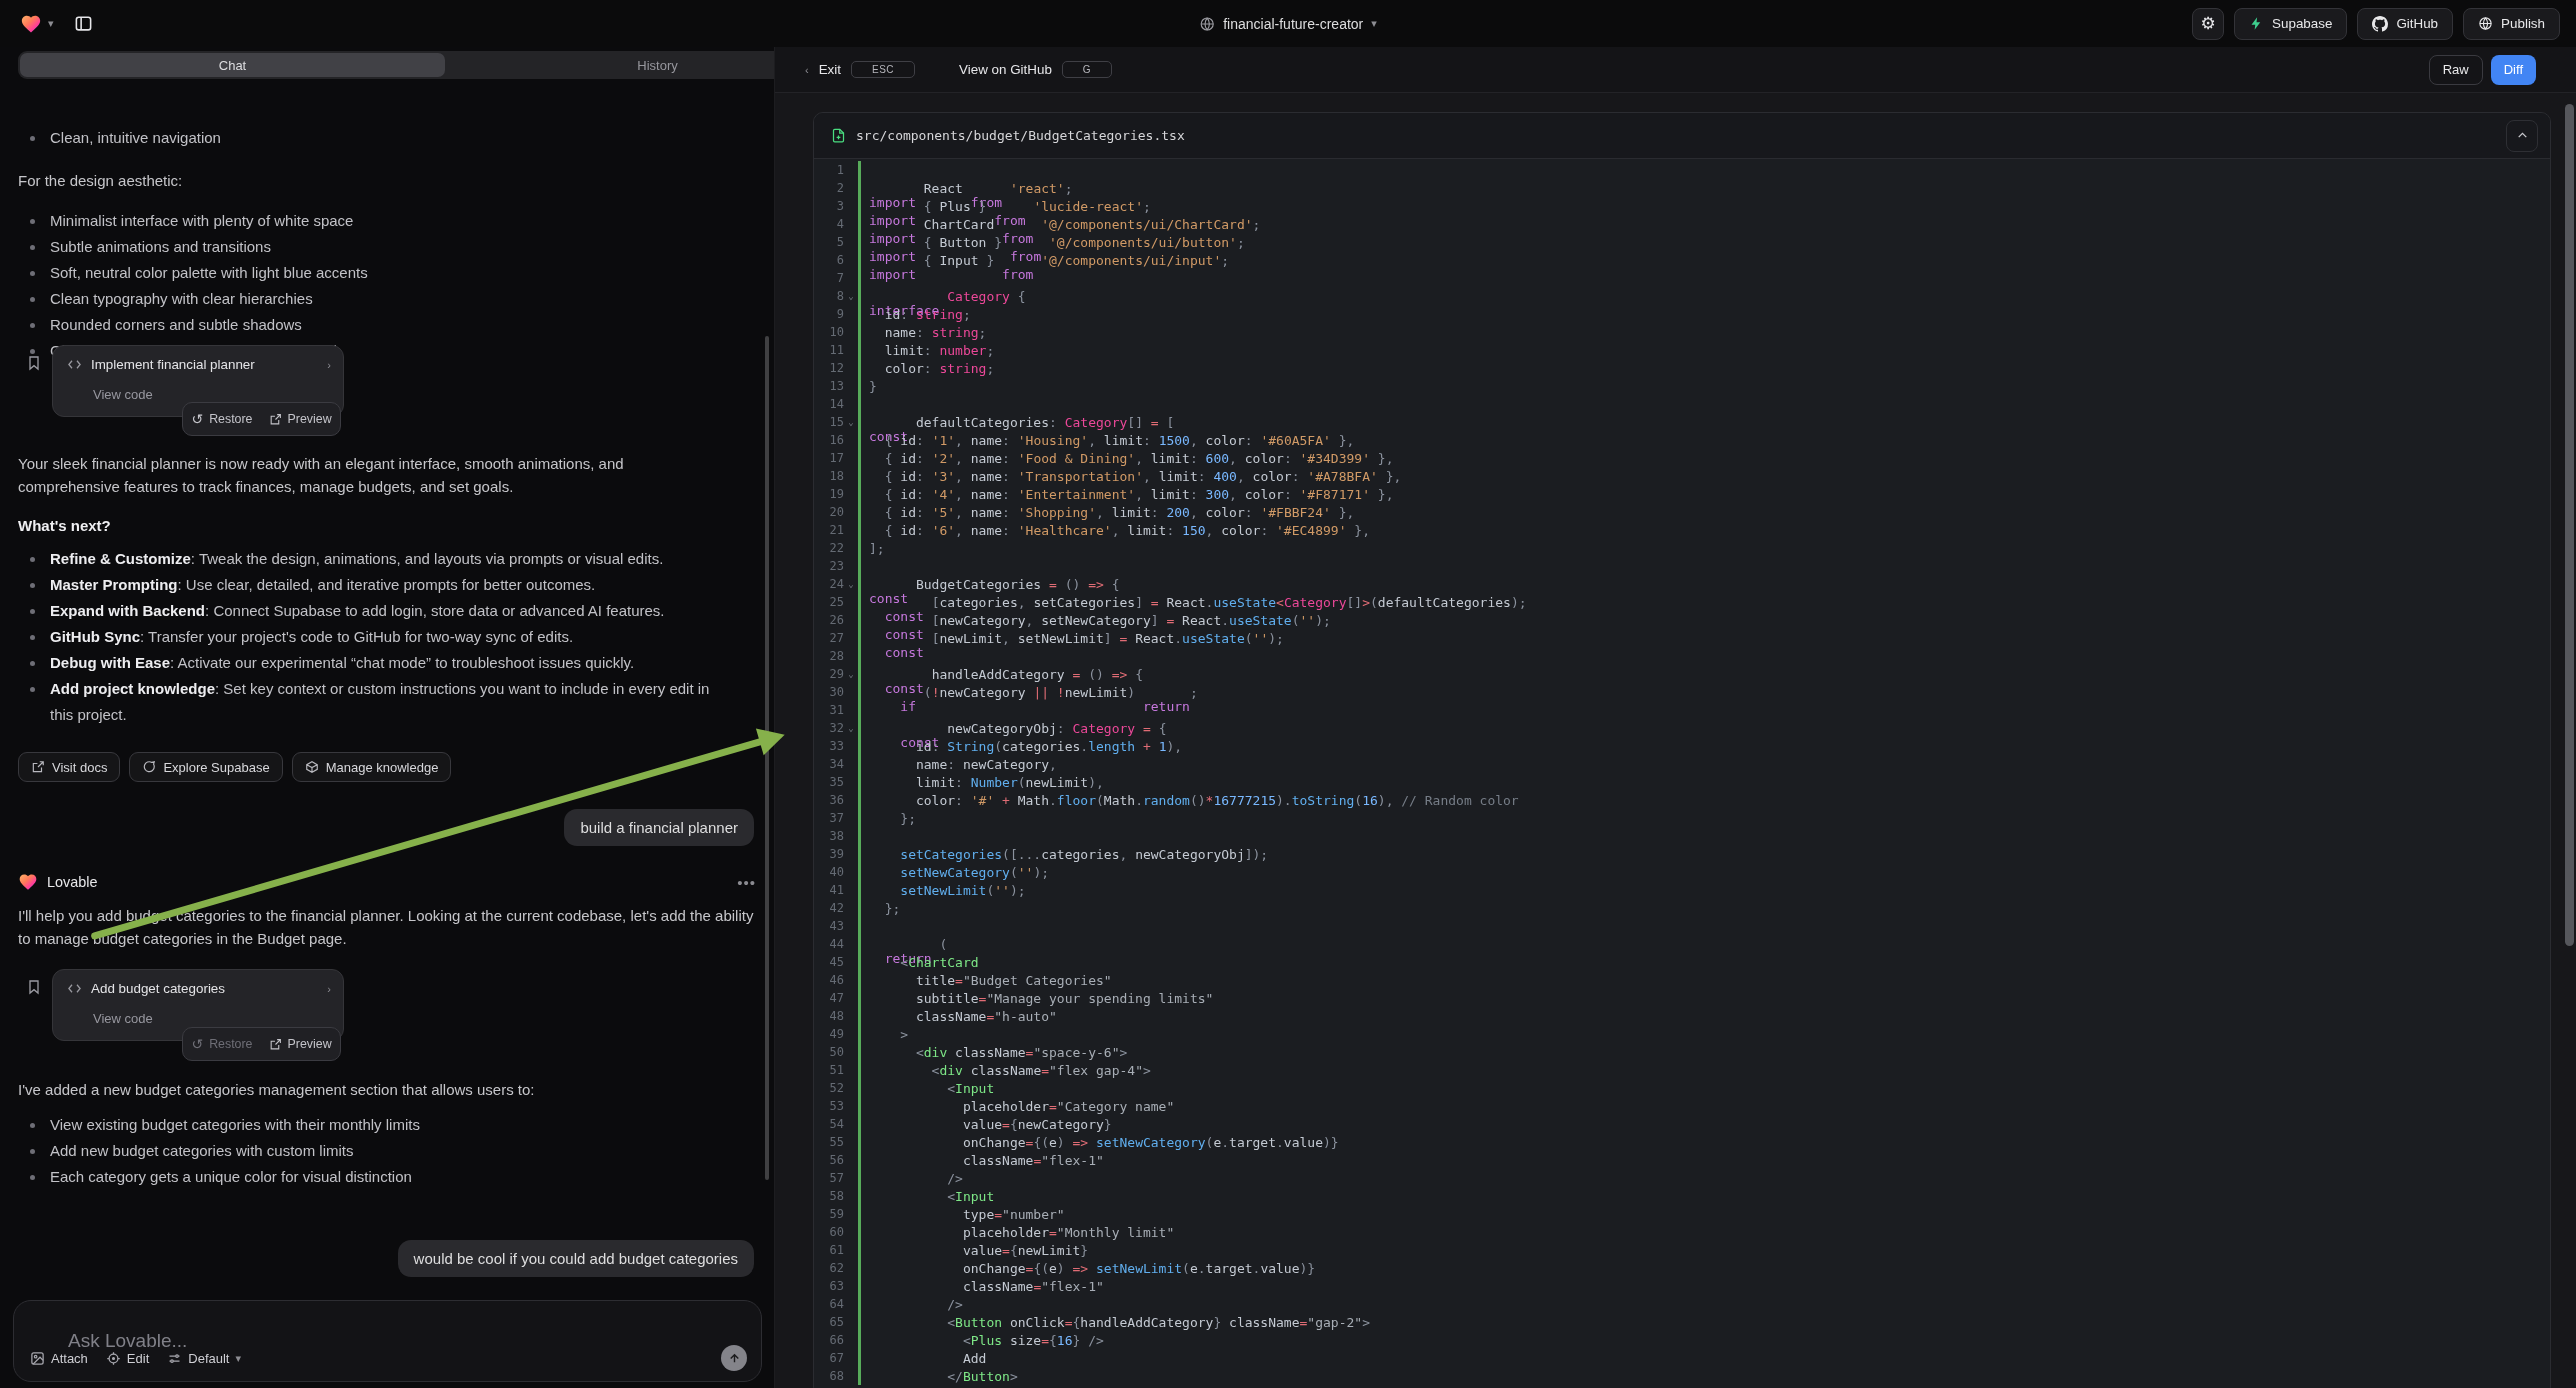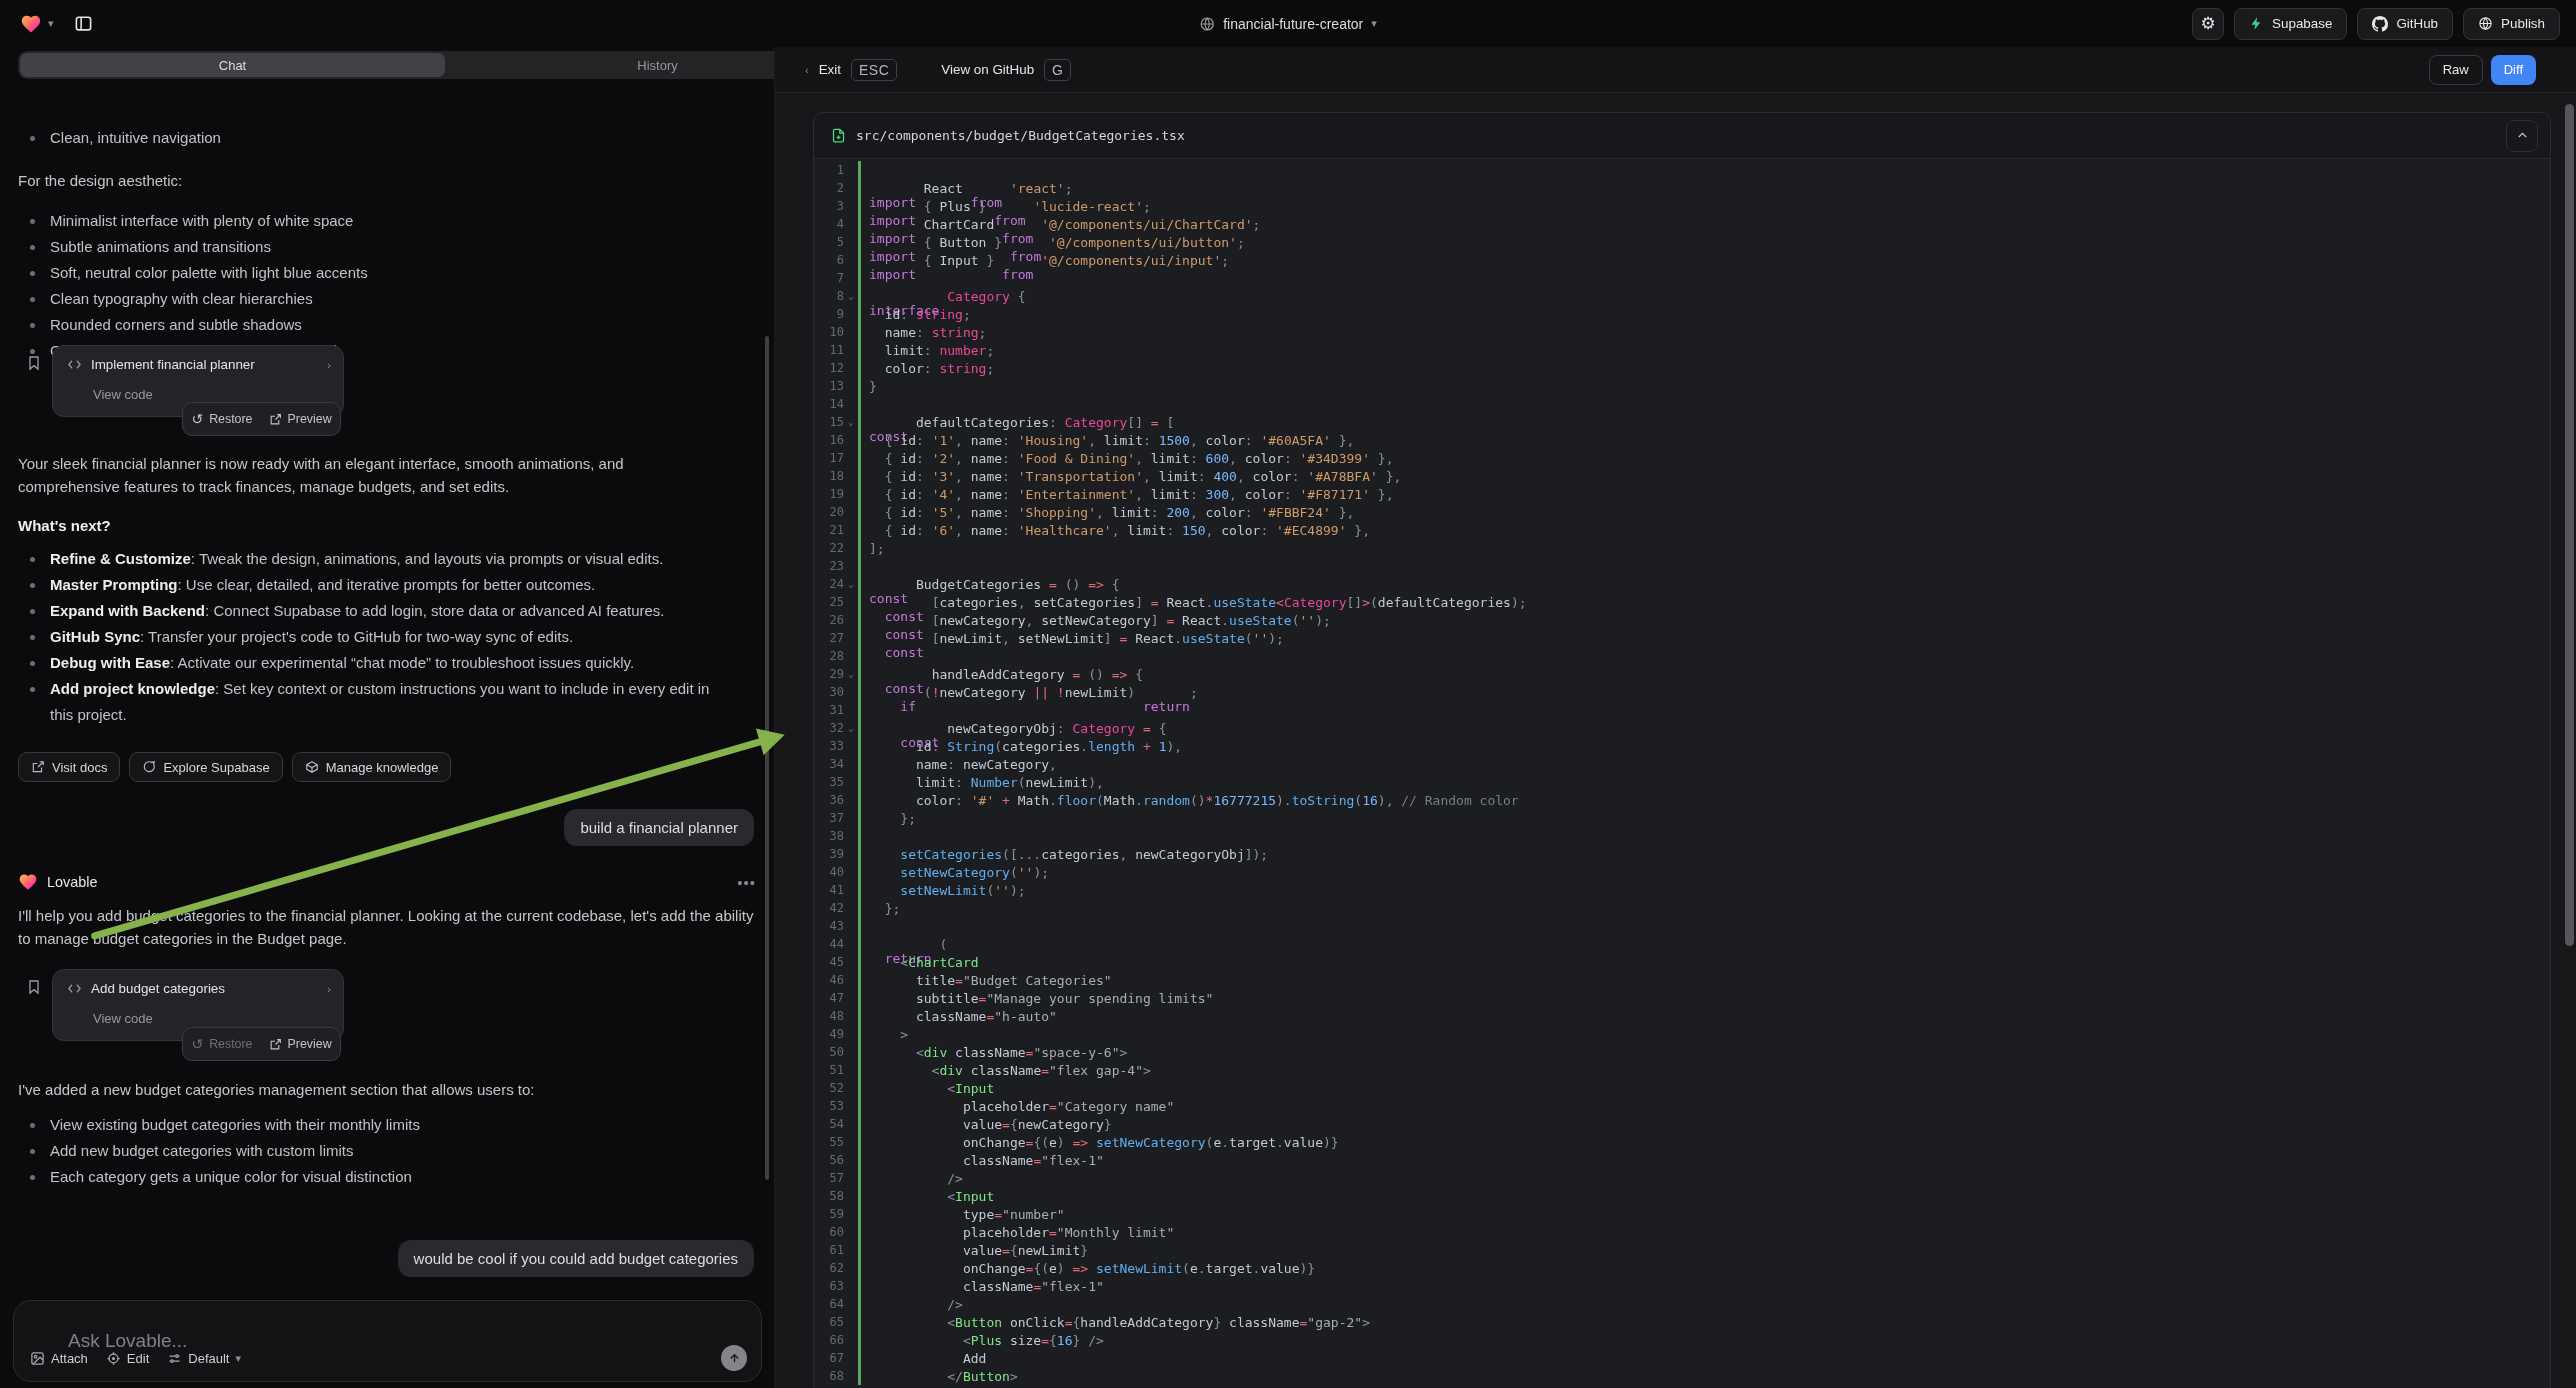--- a/index.html
+++ b/index.html
@@ -79,22 +79,22 @@
 
   .chat-scrollbar { position:absolute; right:5px; top:289px; width:4px; height:844px;
                     background:rgba(255,255,255,.22); border-radius:2px; }
 
   
   .code-panel { position:absolute; left:774px; top:47px; width:1802px; height:1341px;
                 background:#17171a; border-left:1px solid #1d1d20; }
   .code-toolbar { position:absolute; left:0; top:0; width:100%; height:46px; background:#141417;
                   border-bottom:1px solid #232327; display:flex; align-items:center; }
   .ct-left { display:flex; align-items:center; gap:10px; padding-left:30px; }
-  .kbd { border:1px solid #3f3f45; border-radius:5px; font-size:14px; color:#b6b6bc;
-         padding:2px 7px; letter-spacing:0.5px; }
+  .kbd { border:1px solid #3f3f45; border-radius:5px; font-size:10px; color:#b6b6bc;
+         padding:2px 20px; letter-spacing:0.5px; }
   .ct-label { font-size:13.4px; color:#e6e6e9; cursor:pointer; }
   .gap28 { width:24px; }
   .ct-right { margin-left:auto; display:flex; align-items:center; gap:8px; padding-right:40px; }
   .raw-btn { height:30px; padding:0 13px; border:1px solid #3a3a40; border-radius:8px;
              display:flex; align-items:center; font-size:13px; color:#e8e8ea; background:transparent; cursor:pointer; }
   .diff-btn { height:30px; padding:0 13px; border-radius:8px; display:flex; align-items:center;
               font-size:13px; color:#fff; cursor:pointer; }
 
   .code-card { position:absolute; left:38px; top:65px; width:1738px; height:1285px;
                background:#1b1d21; border:1px solid #2b2c31; border-radius:10px; overflow:hidden; }
@@ -229,21 +229,21 @@
         <span>Restore</span>
       </span>
       <span class="chip-btn">
         <svg class="ic" width="13" height="13" viewBox="0 0 24 24" fill="none" stroke="currentColor" stroke-width="2">
           <path d="M15 3h6v6M21 3l-9 9M18 13v7H4V6h7"></path>
         </svg>
         <span>Preview</span>
       </span>
     </div>
 
-    <div class="blk para" style="top:405px; left:18px; width:697px;">Your sleek financial planner is now ready with an elegant interface, smooth animations, and comprehensive features to track finances, manage budgets, and set edits.</div>
+    <div class="blk para" style="top:405px; left:18px; width:697px;">Your sleek financial planner is now ready with an elegant interface, smooth animations, and comprehensive features to track finances, manage budgets, and set goals.</div>
 
     <div class="blk bold-white" style="top:470px; left:18px;">What's next?</div>
 
     <ul class="blist blk" style="top:499px; left:18px;">
         <li><b>Refine &amp; Customize</b>: Tweak the design, animations, and layouts via prompts or visual edits.</li>
         <li><b>Master Prompting</b>: Use clear, detailed, and iterative prompts for better outcomes.</li>
         <li><b>Expand with Backend</b>: Connect Supabase to add login, store data or advanced AI features.</li>
         <li><b>GitHub Sync</b>: Transfer your project's code to GitHub for two-way sync of edits.</li>
         <li><b>Debug with Ease</b>: Activate our experimental “chat mode” to troubleshoot issues quickly.</li>
         <li><b>Add project knowledge</b>: Set key context or custom instructions you want to include in every edit in this project.</li>

